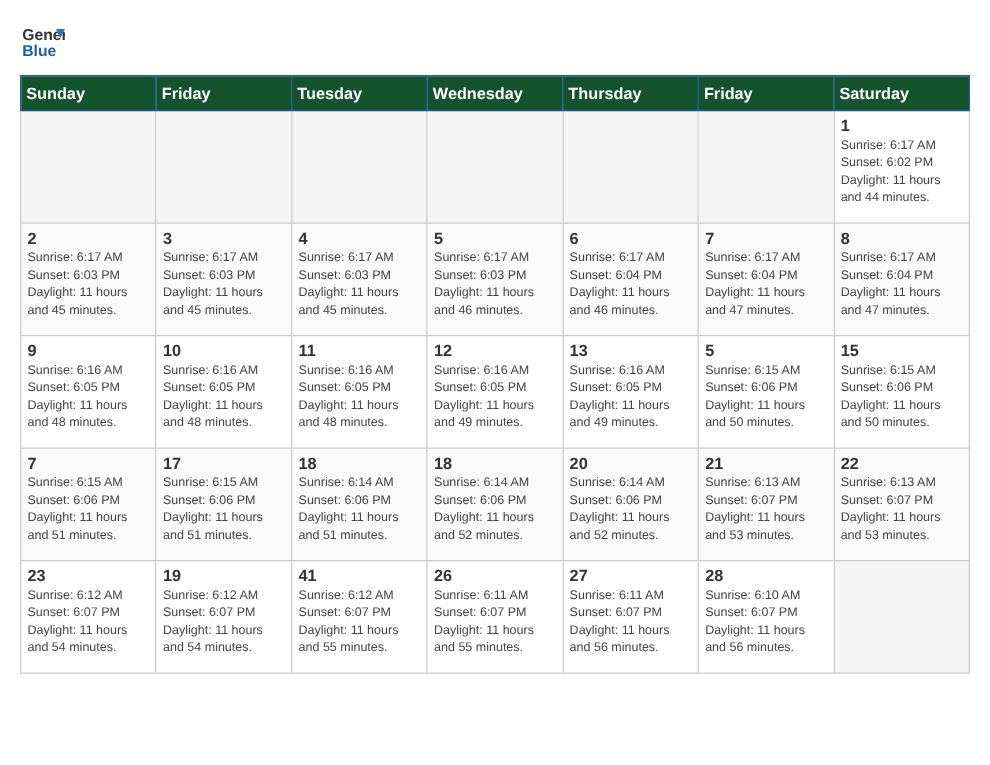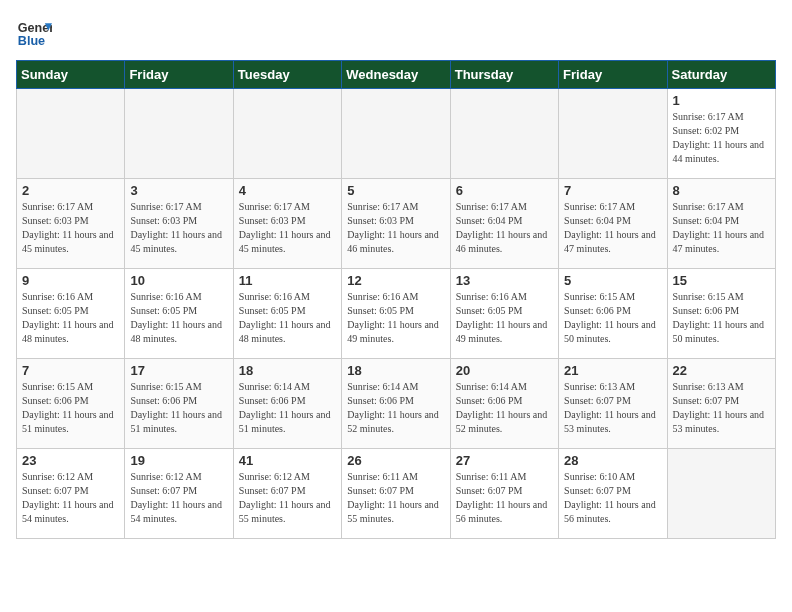--- a/index.html
+++ b/index.html
@@ -66,21 +66,20 @@
     .day-num {
       font-size: 13px;
       font-weight: bold;
       display: block;
       margin-bottom: 2px;
     }
     .day-info {
       font-size: 10px;
       color: #444;
       line-height: 1.4;
-      font-family: Liberation Serif, serif;
     }
     tr:nth-child(even) td:not(.empty) {
       background: #fafafa;
     }
   </style>
 </head>
 <body>
 
 <div class="header">
   <div class="logo">

